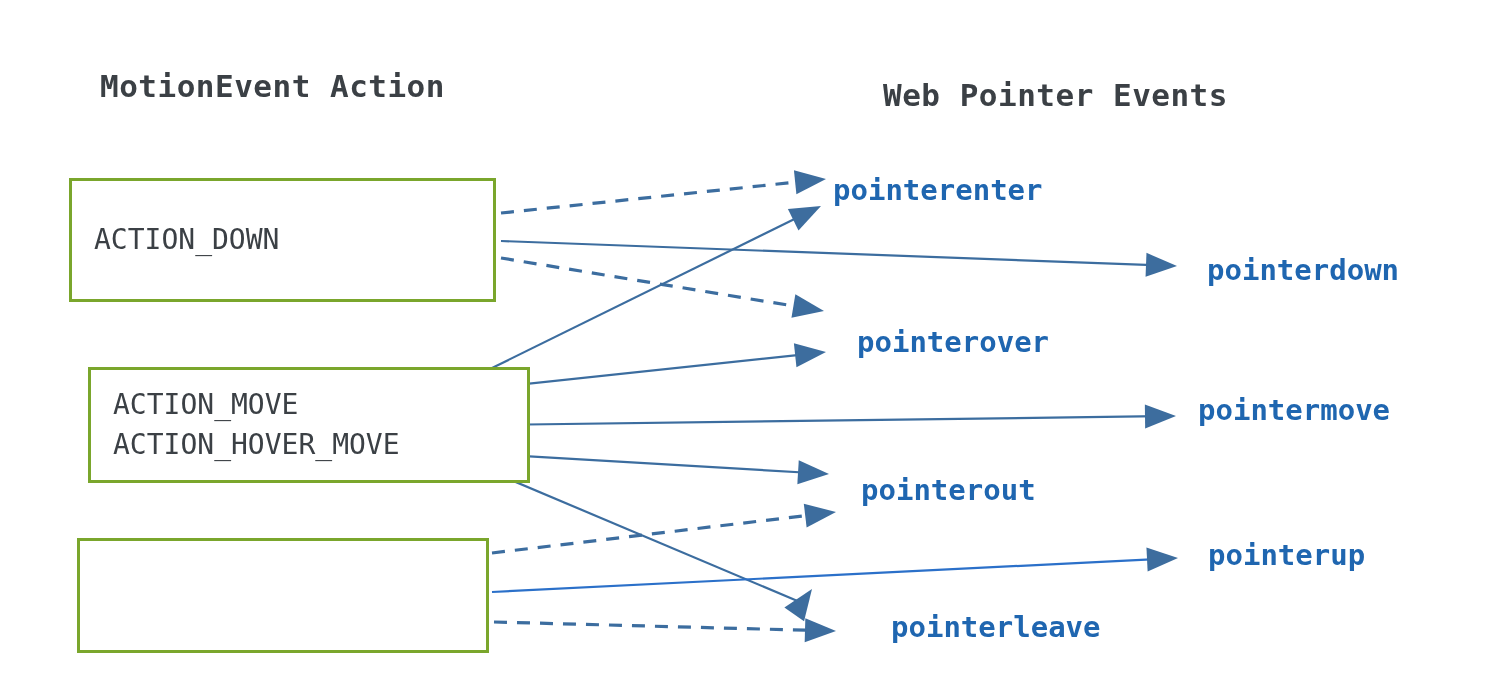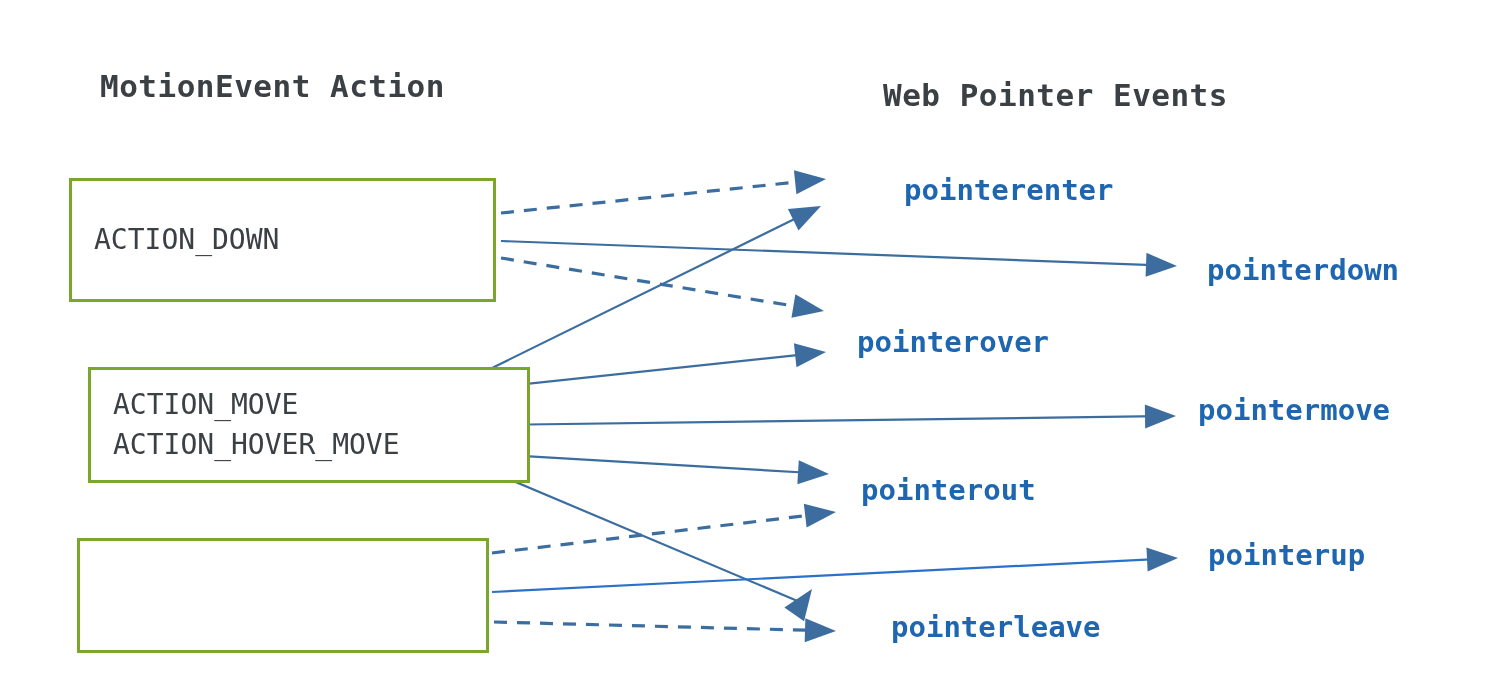--- a/index.html
+++ b/index.html
@@ -113,21 +113,21 @@
         <div class="action-line">ACTION_DOWN</div>
       </div>
       <div class="action-box" style="left: 88px; top: 367px; width: 442px; height: 116px;">
         <div class="action-line">ACTION_MOVE</div>
         <div class="action-line">ACTION_HOVER_MOVE</div>
       </div>
       <div class="action-box" style="left: 77px; top: 538px; width: 412px; height: 115px;">
       </div>
     </div>
   <div id="events-root">
-      <span class="event-label" style="left: 904px; top: 190px;">pointerenter</span>
+      <span class="event-label" style="left: 833px; top: 190px;">pointerenter</span>
       <span class="event-label" style="left: 1207px; top: 270px;">pointerdown</span>
       <span class="event-label" style="left: 857px; top: 342px;">pointerover</span>
       <span class="event-label" style="left: 1198px; top: 410px;">pointermove</span>
       <span class="event-label" style="left: 861px; top: 490px;">pointerout</span>
       <span class="event-label" style="left: 1208px; top: 555px;">pointerup</span>
       <span class="event-label" style="left: 855px; top: 627px; margin-left: 36px;">pointerleave</span>
     </div>
 </div>
 
 </body></html>

